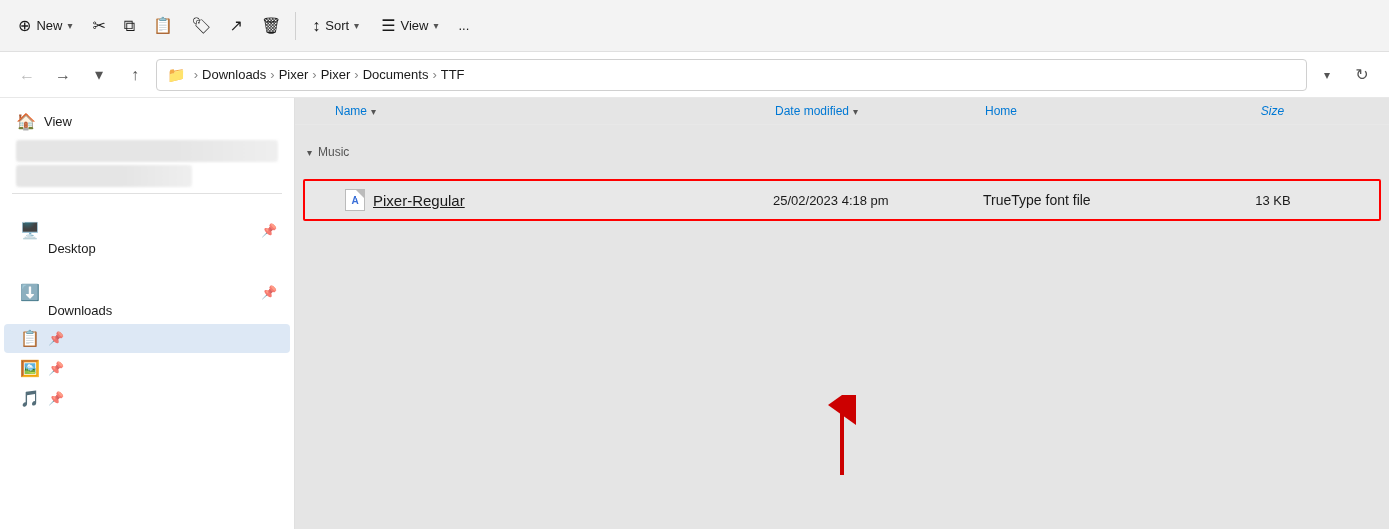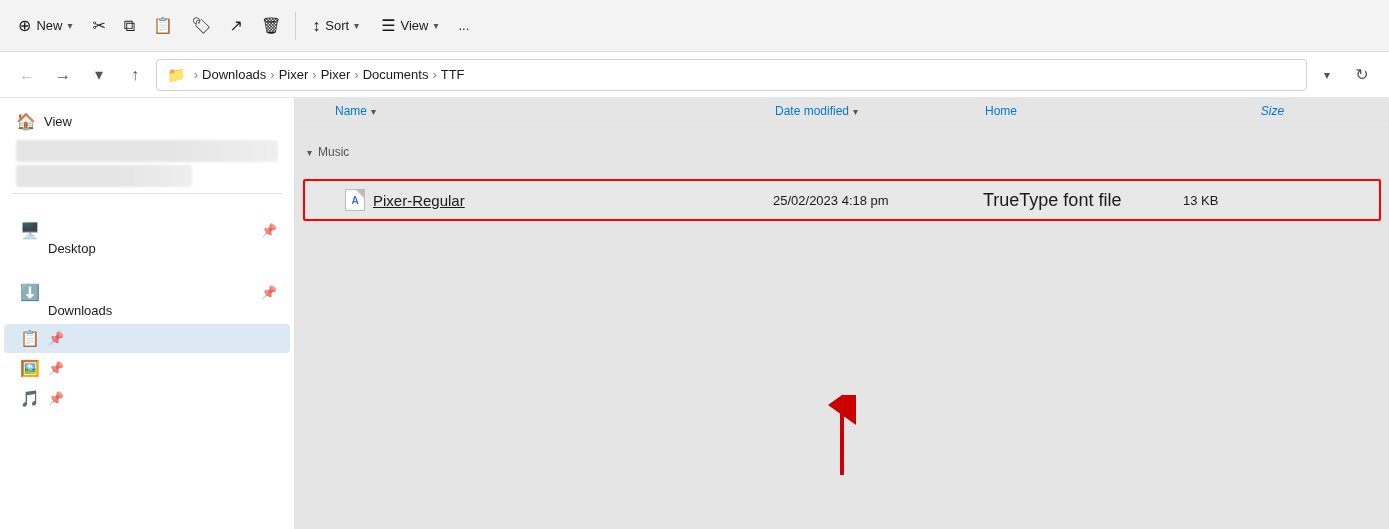--- a/index.html
+++ b/index.html
@@ -155,22 +155,22 @@
       font-size: 13px;
       background: #e8e8e8;
       border: 2px solid red;
       margin: 2px 8px;
       border-radius: 2px;
       cursor: pointer;
       position: relative;
     }
     .file-name { width: 400px; font-size: 15px; color: #1a1a1a; text-decoration: underline; }
     .file-date { width: 210px; color: #1a1a1a; font-size: 13px; }
-    .file-type { width: 200px; color: #1a1a1a; font-size: 18px; }
-    .file-size { flex: 1; text-align: left; padding-right: 16px; color: #1a1a1a; font-size: 13px; }
+    .file-type { width: 200px; color: #1a1a1a; font-size: 14px; }
+    .file-size { flex: 1; text-align: center; padding-right: 16px; color: #1a1a1a; font-size: 13px; }
 
     
     .red-arrow {
       position: absolute;
       bottom: 40px;
       left: 50%;
       transform: translateX(-50%);
     }
 
     

